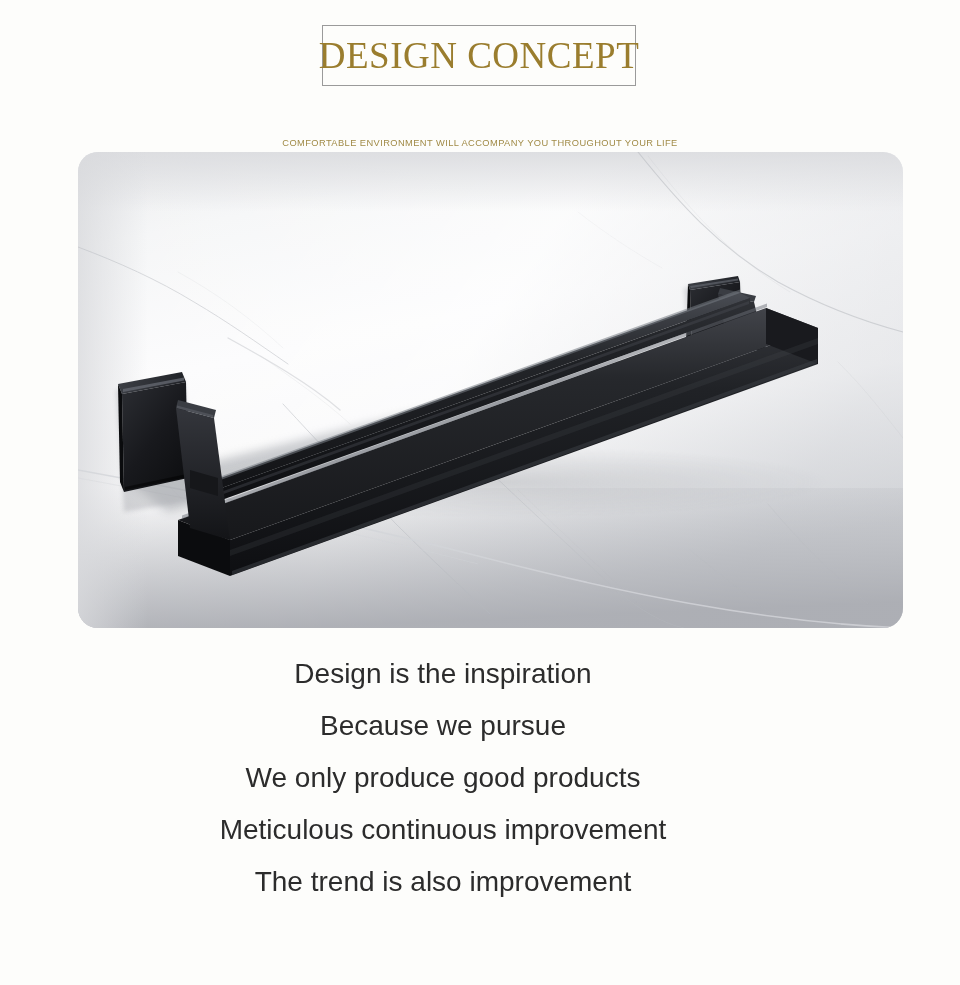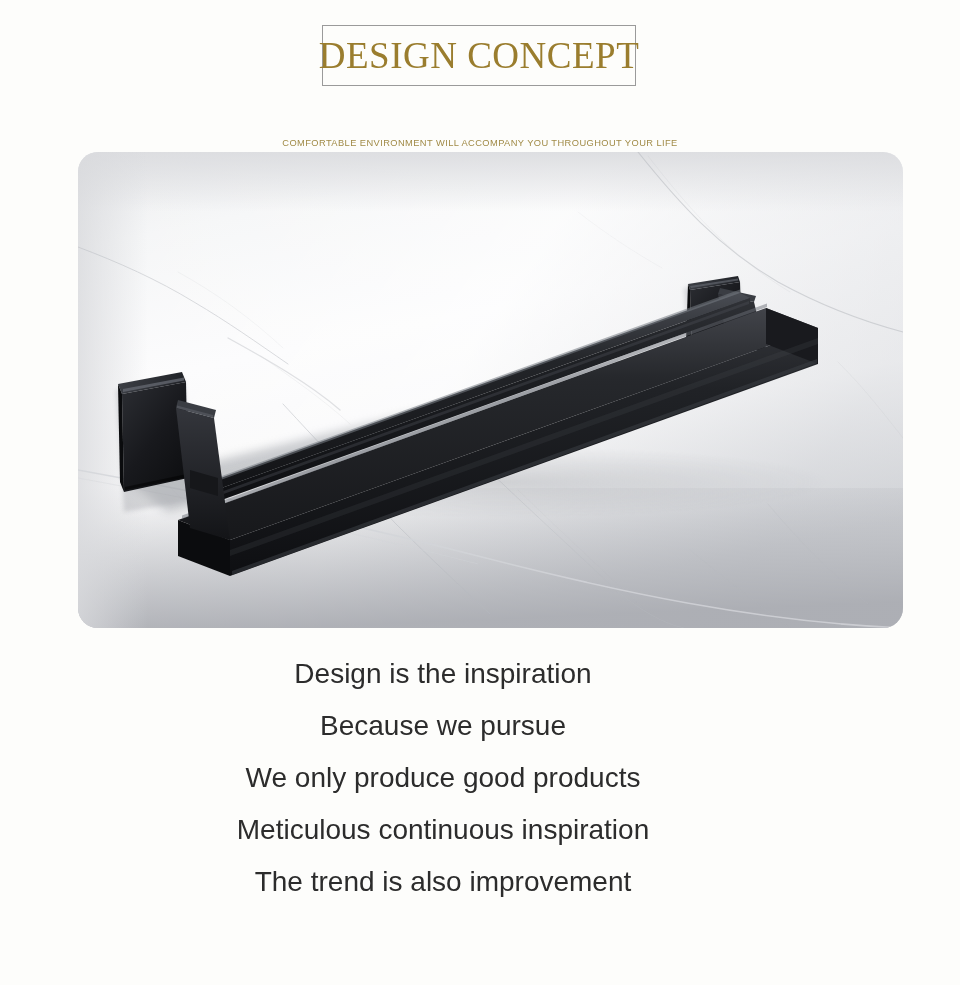--- a/index.html
+++ b/index.html
@@ -284,15 +284,15 @@
     <g>
       <path d="M 112 318 L 140 326 L 140 344 L 112 336 Z" fill="#16171a"></path>
     </g>
   </svg>
 </div>
 
 <div class="taglines">
   <div class="tagline">Design is the inspiration</div>
   <div class="tagline">Because we pursue</div>
   <div class="tagline">We only produce good products</div>
-  <div class="tagline">Meticulous continuous inspiration</div>
+  <div class="tagline">Meticulous continuous improvement</div>
   <div class="tagline">The trend is also improvement</div>
 </div>
 
 </body></html>

